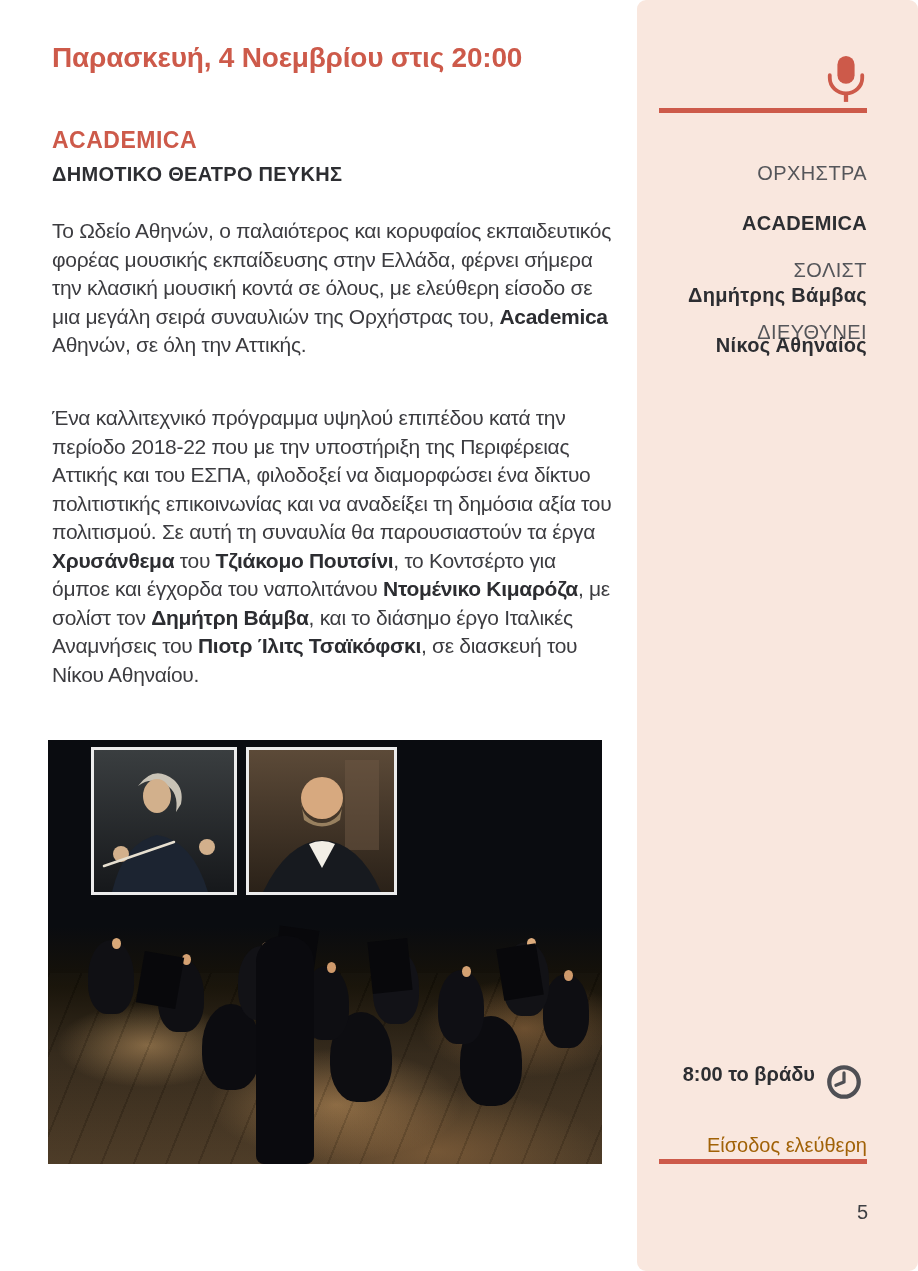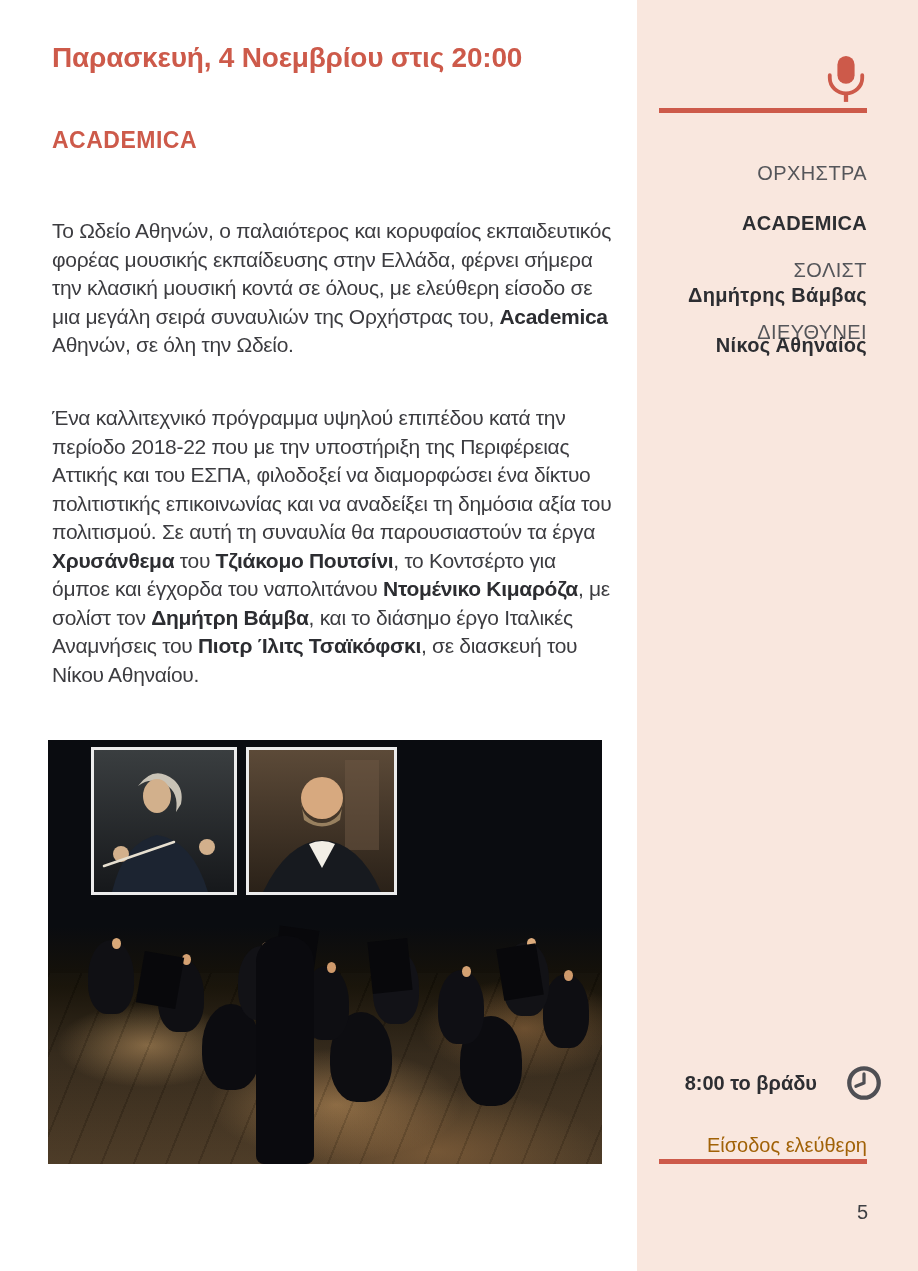--- a/index.html
+++ b/index.html
@@ -91,51 +91,53 @@
     border: 3px solid #ececec; box-sizing: border-box; background: #20242a;
   }
   .inset1 { left: 43px;  width: 146px; }
   .inset2 { left: 198px; width: 151px; }
   .inset svg { display: block; width: 100%; height: 100%; }
 
   
   .sidebar {
     position: absolute; left: 637px; top: 0; width: 281px; height: 1271px;
     background: var(--sidebar_bg, #f9e7de);
+    border-radius: 9px;
   }
   .mic-wrap { position: absolute; right: 51px; top: 54px; width: 42px; height: 50px; }
   .rule { position: absolute; left: 22px; right: 51px; height: 5px; background: var(--accent, #cd5a4a); }
   .rule-top { top: 108px; }
   .rule-bottom { top: 1159px; }
   .side-line { position: absolute; right: 51px; text-align: right; white-space: nowrap; font-size: 20px; line-height: 25px; }
   .side-gray { color: var(--muted_text, #55565a); letter-spacing: 0.4px; }
   .side-bold { color: var(--dark_text, #2d2e32); font-weight: 700; letter-spacing: 0.3px; }
   .ln-orch1 { top: 161px; } .ln-orch2 { top: 186px; } .ln-orch3 { top: 211px; }
   .ln-sol-label { top: 258px; } .ln-sol-name { top: 283px; }
   .ln-con-label { top: 320px; } .ln-con-name { top: 333px; }
   .time-row {
-    position: absolute; right: 35px; top: 1063px; height: 40px;
-    display: flex; align-items: center; gap: 28px;
+    position: absolute; right: 55px; top: 1063px; height: 40px;
+    display: flex; align-items: flex-start; gap: 10px;
   }
   .time-text { font-size: 20px; font-weight: 700; color: var(--dark_text, #2d2e32); white-space: nowrap; }
   .admission-line { top: 1133px; font-size: 20px; color: #a16207; }
   .page-number {
     position: absolute; right: 50px; top: 1201px;
     font-size: 20px; color: #3f4044;
   }
 </style>
 </head>
 <body>
 
 <div class="page">
 
   <h1 class="event-datetime">Παρασκευή, 4 Νοεμβρίου στις 20:00</h1>
   <div class="ensemble-line">ACADEMICA</div>
-
-  <p class="body-par par1"><span>Το Ωδείο Αθηνών, ο παλαιότερος και κορυφαίος εκπαιδευτικός φορέας μουσικής εκπαίδευσης στην Ελλάδα, φέρνει σήμερα την κλασική μουσική κοντά σε όλους, με ελεύθερη είσοδο σε μια μεγάλη σειρά συναυλιών της Ορχήστρας του, </span><b>Academica</b><span> Αθηνών, σε όλη την Ωδείο.</span></p>
+  <div class="venue-line">ΔΗΜΟΤΙΚΟ ΘΕΑΤΡΟ ΠΕΥΚΗΣ</div>
+
+  <p class="body-par par1"><span>Το Ωδείο Αθηνών, ο παλαιότερος και κορυφαίος εκπαιδευτικός φορέας μουσικής εκπαίδευσης στην Ελλάδα, φέρνει σήμερα την κλασική μουσική κοντά σε όλους, με ελεύθερη είσοδο σε μια μεγάλη σειρά συναυλιών της Ορχήστρας του, </span><b>Academica</b><span> Αθηνών, σε όλη την Αττικής.</span></p>
   <p class="body-par par2"><span>Ένα καλλιτεχνικό πρόγραμμα υψηλού επιπέδου κατά την περίοδο 2018-22 που με την υποστήριξη της Περιφέρειας Αττικής και του ΕΣΠΑ, φιλοδοξεί να διαμορφώσει ένα δίκτυο πολιτιστικής επικοινωνίας και να αναδείξει τη δημόσια αξία του πολιτισμού. Σε αυτή τη συναυλία θα παρουσιαστούν τα έργα </span><b>Χρυσάνθεμα</b><span> του </span><b>Τζιάκομο Πουτσίνι</b><span>, το Κοντσέρτο για όμποε και έγχορδα του ναπολιτάνου </span><b>Ντομένικο Κιμαρόζα</b><span>, με σολίστ τον </span><b>Δημήτρη Βάμβα</b><span>, και το διάσημο έργο Ιταλικές Αναμνήσεις του </span><b>Πιοτρ Ίλιτς Τσαϊκόφσκι</b><span>, σε διασκευή του Νίκου Αθηναίου.</span></p>
 
   <figure class="photo">
     <div class="floor"></div>
     <div class="tiles"></div>
     <div class="musicians"></div>
     <div class="faces"></div>
     <div class="stand s1"></div>
     <div class="stand s2"></div>
     <div class="stand s3"></div>

